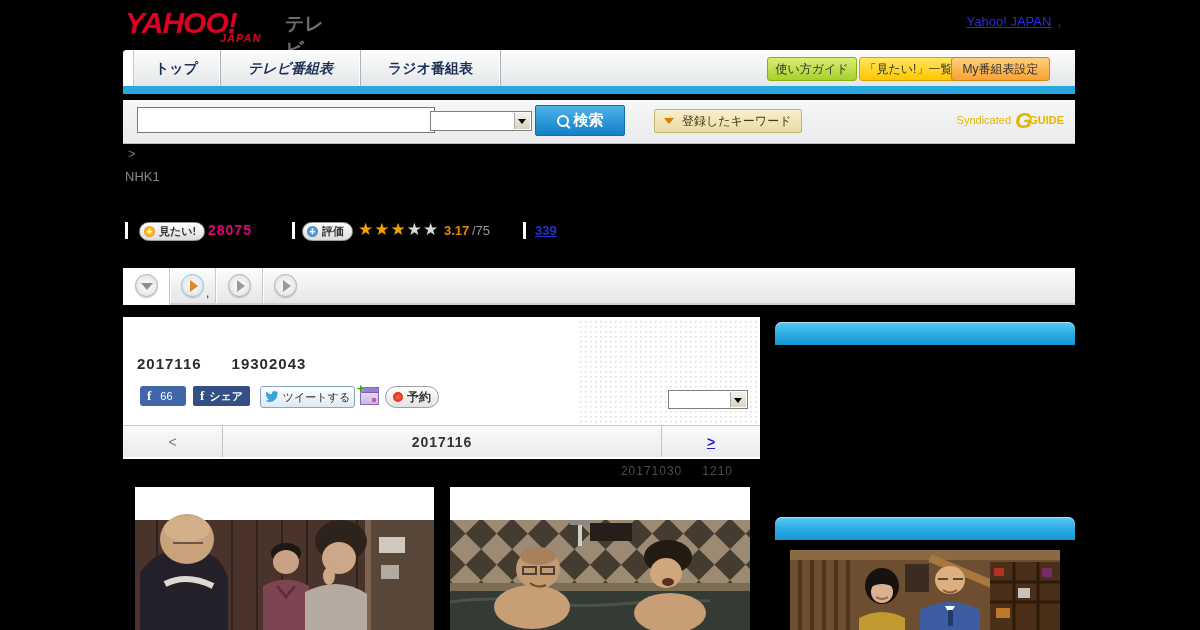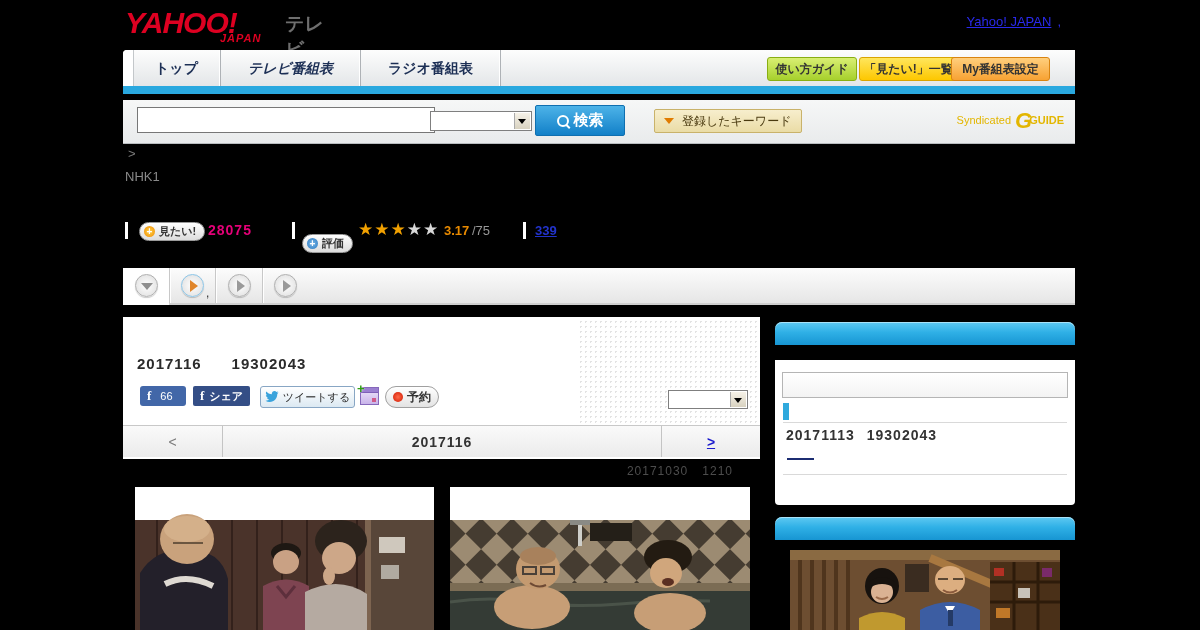--- a/index.html
+++ b/index.html
@@ -21,21 +21,21 @@
   .toplink-suffix{color:#2a2aee;margin-left:6px;}
 
   
   .navstrip{position:absolute;left:0;top:50px;width:952px;height:36px;
     background:linear-gradient(#fdfdfd,#e3e6e8);border-radius:4px 0 0 0;}
   .navcap{position:absolute;left:0;top:0;width:10px;height:36px;background:#fff;border-radius:4px 0 0 0;border-right:1px solid #c3c7ca;}
   .tab{position:absolute;top:0;height:36px;line-height:36px;text-align:center;
     color:#1c2f55;font-size:14px;font-weight:bold;cursor:pointer;
     border-right:1px solid #aeb2b6;box-shadow:inset -1px 0 0 #fff;}
   .navbtn{position:absolute;top:7px;height:22px;line-height:22px;text-align:center;
-    font-size:12px;font-weight:bold;color:#333;border-radius:3px;cursor:pointer;}
+    font-size:12px;font-weight:normal;color:#333;border-radius:3px;cursor:pointer;}
   .navbtn.green{background:linear-gradient(#d9ef73,#a6d02c);border:1px solid #89ae12;}
   .navbtn.gold{background:linear-gradient(#ffe65c,#fdc700);border:1px solid #d9a400;}
   .navbtn.orange{background:linear-gradient(#ffcf7d,#f7a233);border:1px solid #d98410;}
   .bluebar{position:absolute;left:0;top:86px;width:952px;height:8px;background:#29a8df;}
 
   
   .searchstrip{position:absolute;left:0;top:100px;width:952px;height:43px;
     background:linear-gradient(#f6f7f7,#e9ebec);border-bottom:1px solid #b9bdc0;}
   .search-input{position:absolute;left:14px;top:7px;width:288px;height:24px;border:1px solid #777;
     background:#fff;font-size:13px;padding:0 4px;outline:none;}
@@ -125,21 +125,21 @@
   .rec-dot{width:10px;height:10px;border-radius:50%;background:radial-gradient(#ff6a4a,#d01800);}
   .sel-reminder{left:545px;top:73px;width:78px;height:17px;}
   .daynav{position:absolute;left:0;top:108px;width:637px;height:31px;border-top:1px solid #c8c8c8;
     background:linear-gradient(#fafafa,#ebebeb);display:flex;}
   .daynav .prev{width:99px;border-right:1px solid #c4c4c4;display:flex;align-items:center;justify-content:center;
     color:#7a7a7a;font-size:14px;cursor:pointer;}
   .daynav .cur{flex:1;display:flex;align-items:center;justify-content:center;color:#333;font-size:14px;font-weight:bold;letter-spacing:1px;}
   .daynav .next{width:98px;border-left:1px solid #c4c4c4;display:flex;align-items:center;justify-content:center;
     color:#1a1acd;font-size:14px;font-weight:bold;text-decoration:underline;cursor:pointer;}
   .updated{position:absolute;left:0;top:464px;width:610px;text-align:right;color:#4d4d4d;font-size:12px;letter-spacing:1px;}
-  .updated .ut{margin-left:14px;}
+  .updated .ut{margin-left:20px;}
 
   
   .photo{position:absolute;top:487px;height:143px;overflow:hidden;}
   .photo svg{display:block;}
 
   
   .sb-header{position:absolute;left:652px;width:300px;height:23px;border-radius:7px 7px 0 0;
     background:linear-gradient(#5ec9f2,#2fb0e6 45%,#1795d2);box-shadow:inset 0 1px 0 #a8e2f8;}
   .sb-box{position:absolute;left:652px;top:360px;width:300px;height:145px;background:#fff;border-radius:0 0 4px 4px;}
   .sb-banner{position:absolute;left:7px;top:12px;width:284px;height:24px;border:1px solid #b5b5b5;
@@ -199,21 +199,21 @@
   <div class="crumb-arrow">&gt;</div>
   <div class="crumb-channel">NHK1</div>
 
   <div class="vbar" style="left:2px;"></div>
   <div class="pill" style="left:16px;">
     <span class="plus-circle orange"></span>
     <span>見たい!</span>
   </div>
   <div class="mitai-count">28075</div>
   <div class="vbar" style="left:169px;"></div>
-  <div class="pill" style="left:179px;margin-top:12px;">
+  <div class="pill" style="left:179px;">
     <span class="plus-circle blue"></span>
     <span>評価</span>
   </div>
   <div class="stars"><span class="stars-full">★★★</span><span class="stars-empty">★★</span></div>
   <div class="score">3.17</div>
   <div class="score-denom">/75</div>
   <div class="vbar" style="left:400px;"></div>
   <a class="review-count">339</a>
 
   <div class="ctabs">
@@ -329,30 +329,20 @@
       <rect x="91" y="80" width="13" height="7" fill="none" stroke="#4a4038" stroke-width="2"></rect>
       <path d="M80 96 q8 6 16 2" stroke="#6e4a34" stroke-width="2" fill="none"></path>
       <ellipse cx="220" cy="126" rx="36" ry="20" fill="#c79e76"></ellipse>
       <ellipse cx="218" cy="70" rx="24" ry="17" fill="#231b12"></ellipse>
       <ellipse cx="216" cy="86" rx="16" ry="15" fill="#d0a67c"></ellipse>
       <ellipse cx="218" cy="95" rx="6" ry="4" fill="#5a2f22"></ellipse>
     </svg>
   </div>
 
   <div class="sb-header" style="top:322px;"></div>
-  <div class="sb-box">
-    <div class="sb-banner"></div>
-    <div class="sb-accent"></div>
-    <div class="sb-hr" style="top:62px;"></div>
-    <div class="sb-date">
-      <span>20171113</span><span class="st">19302043</span>
-    </div>
-    <a class="sb-link"></a>
-    <div class="sb-hr" style="top:114px;"></div>
-  </div>
   <div class="sb-header" style="top:517px;"></div>
   <div class="sb-photo">
     <svg width="270" height="80" viewBox="0 0 270 80" preserveAspectRatio="none">
       <rect width="270" height="80" fill="#6d4e31"></rect>
       <rect width="270" height="10" fill="#8a6a42"></rect>
       <path d="M140 8 L235 48" stroke="#a87840" stroke-width="8"></path>
       <path d="M10 10V80M22 10V80M34 10V80M46 10V80M58 10V80" stroke="#4f351d" stroke-width="4"></path>
       <rect x="200" y="12" width="70" height="68" fill="#4a3018"></rect>
       <path d="M200 32 h70 M200 52 h70 M224 12 v68 M248 12 v68" stroke="#2d1b0a" stroke-width="3"></path>
       <rect x="204" y="18" width="10" height="8" fill="#b23024"></rect>

